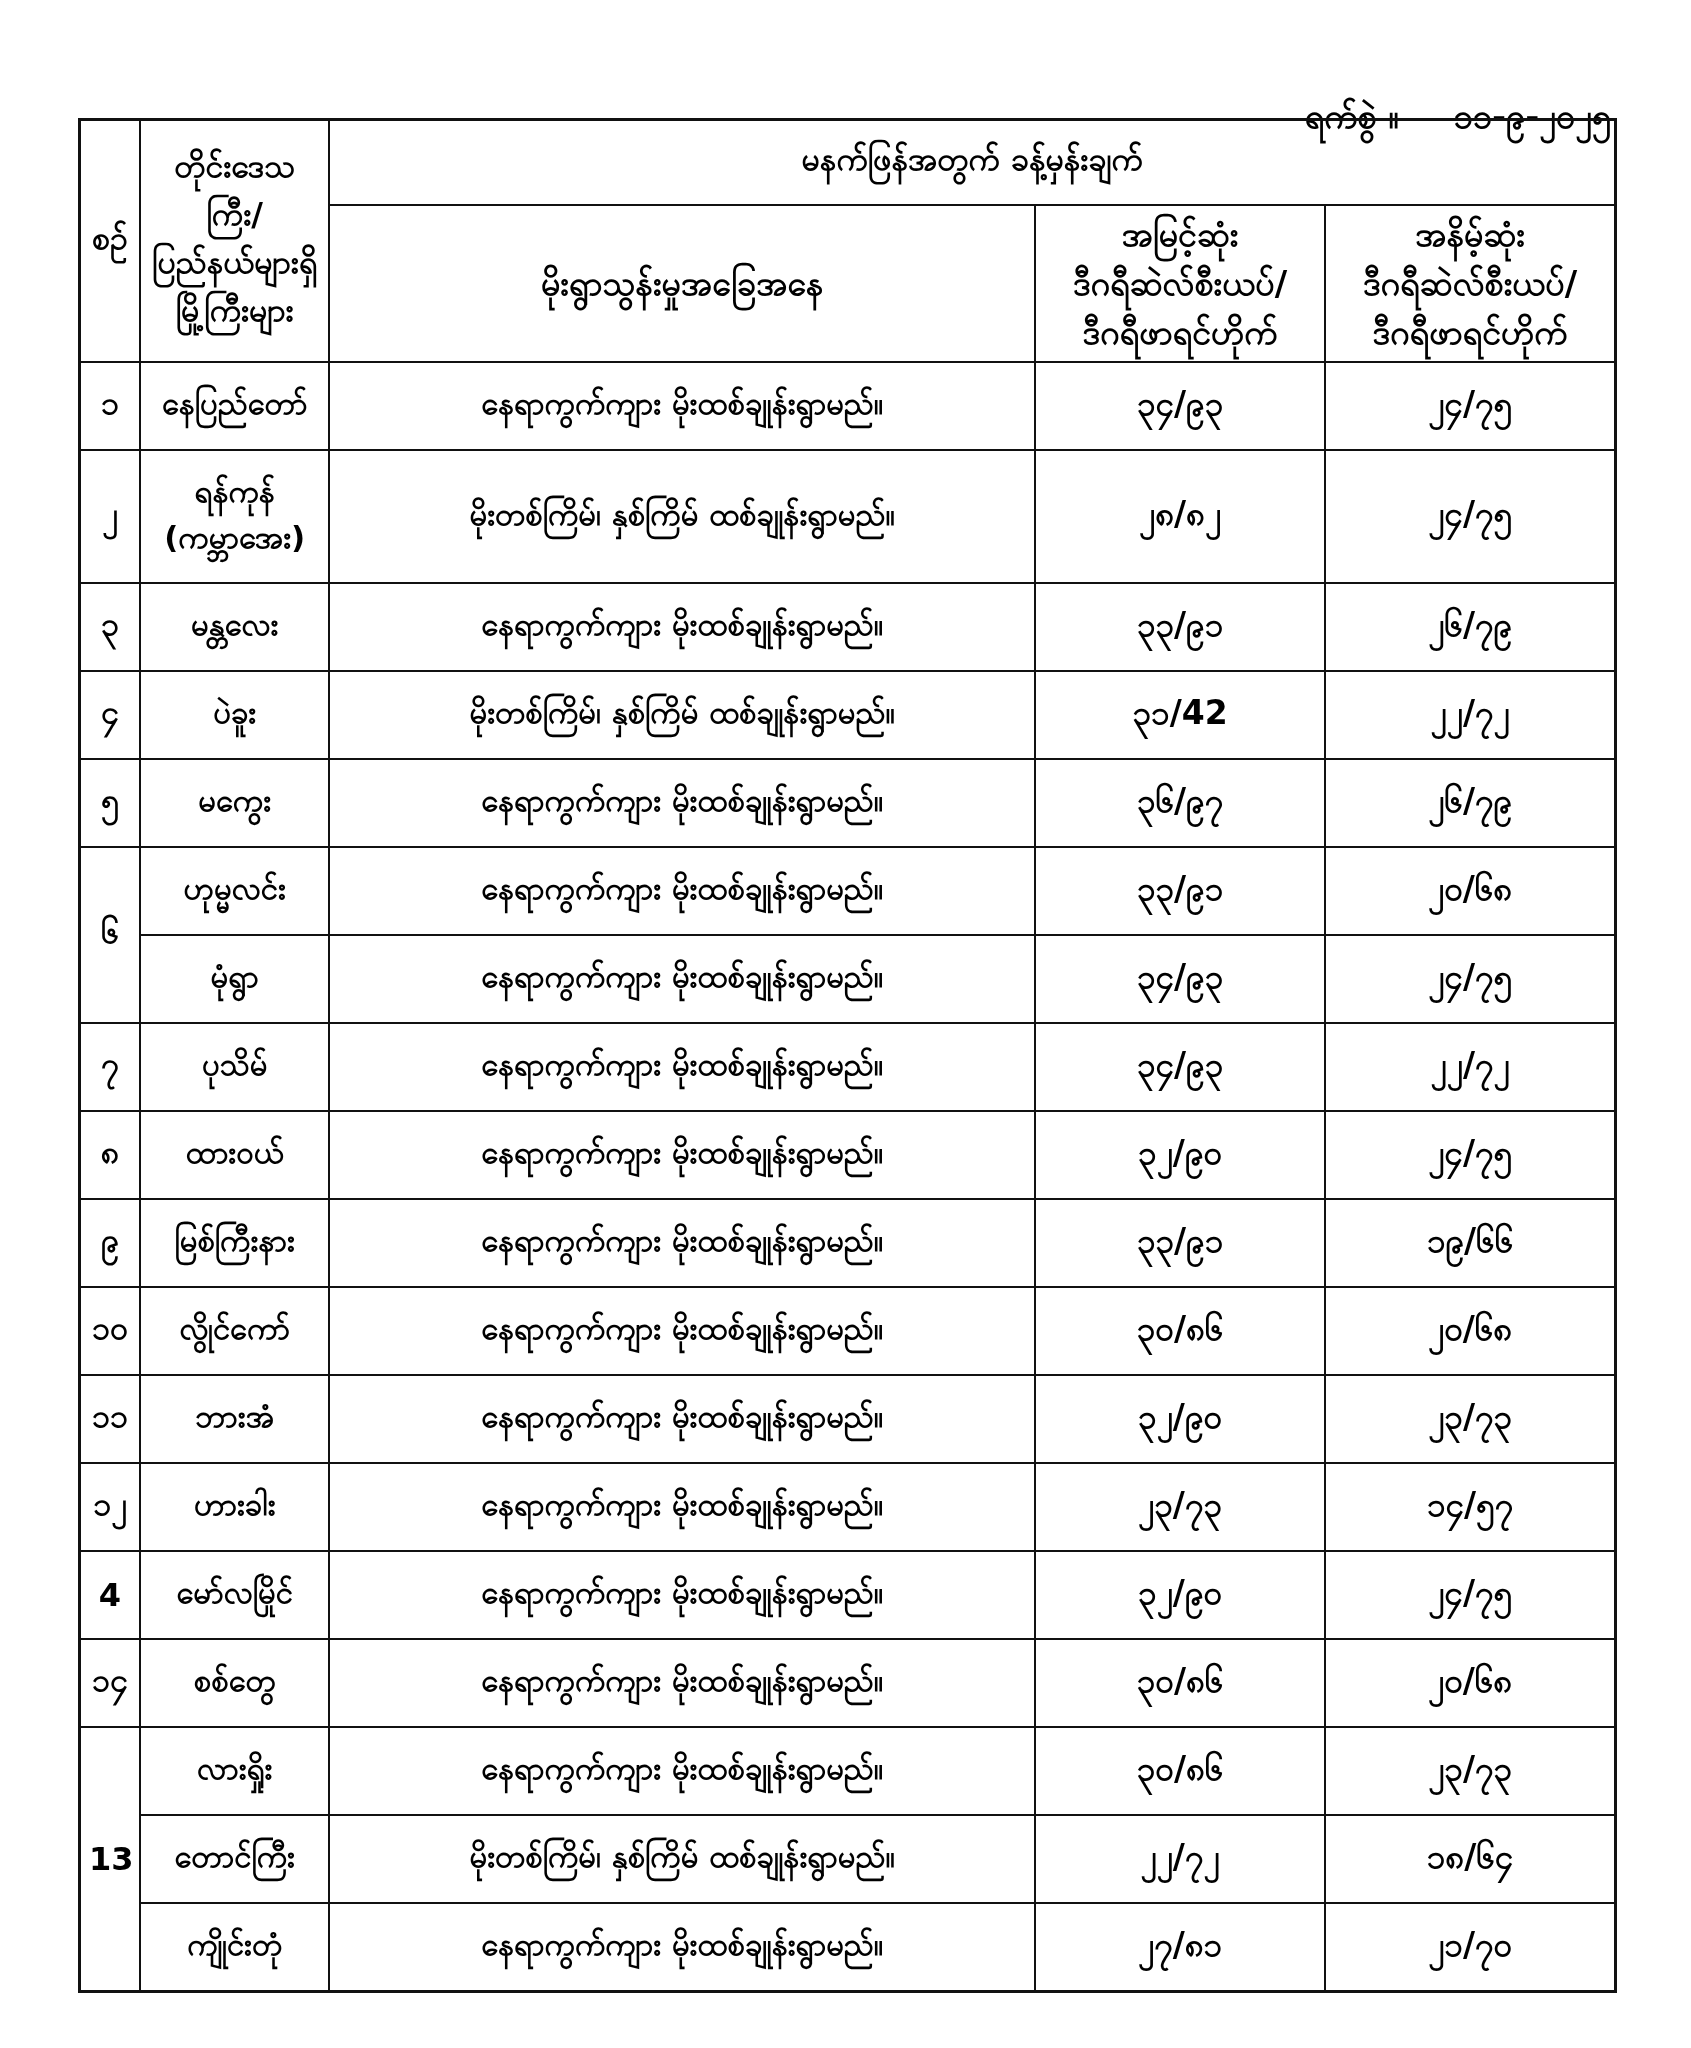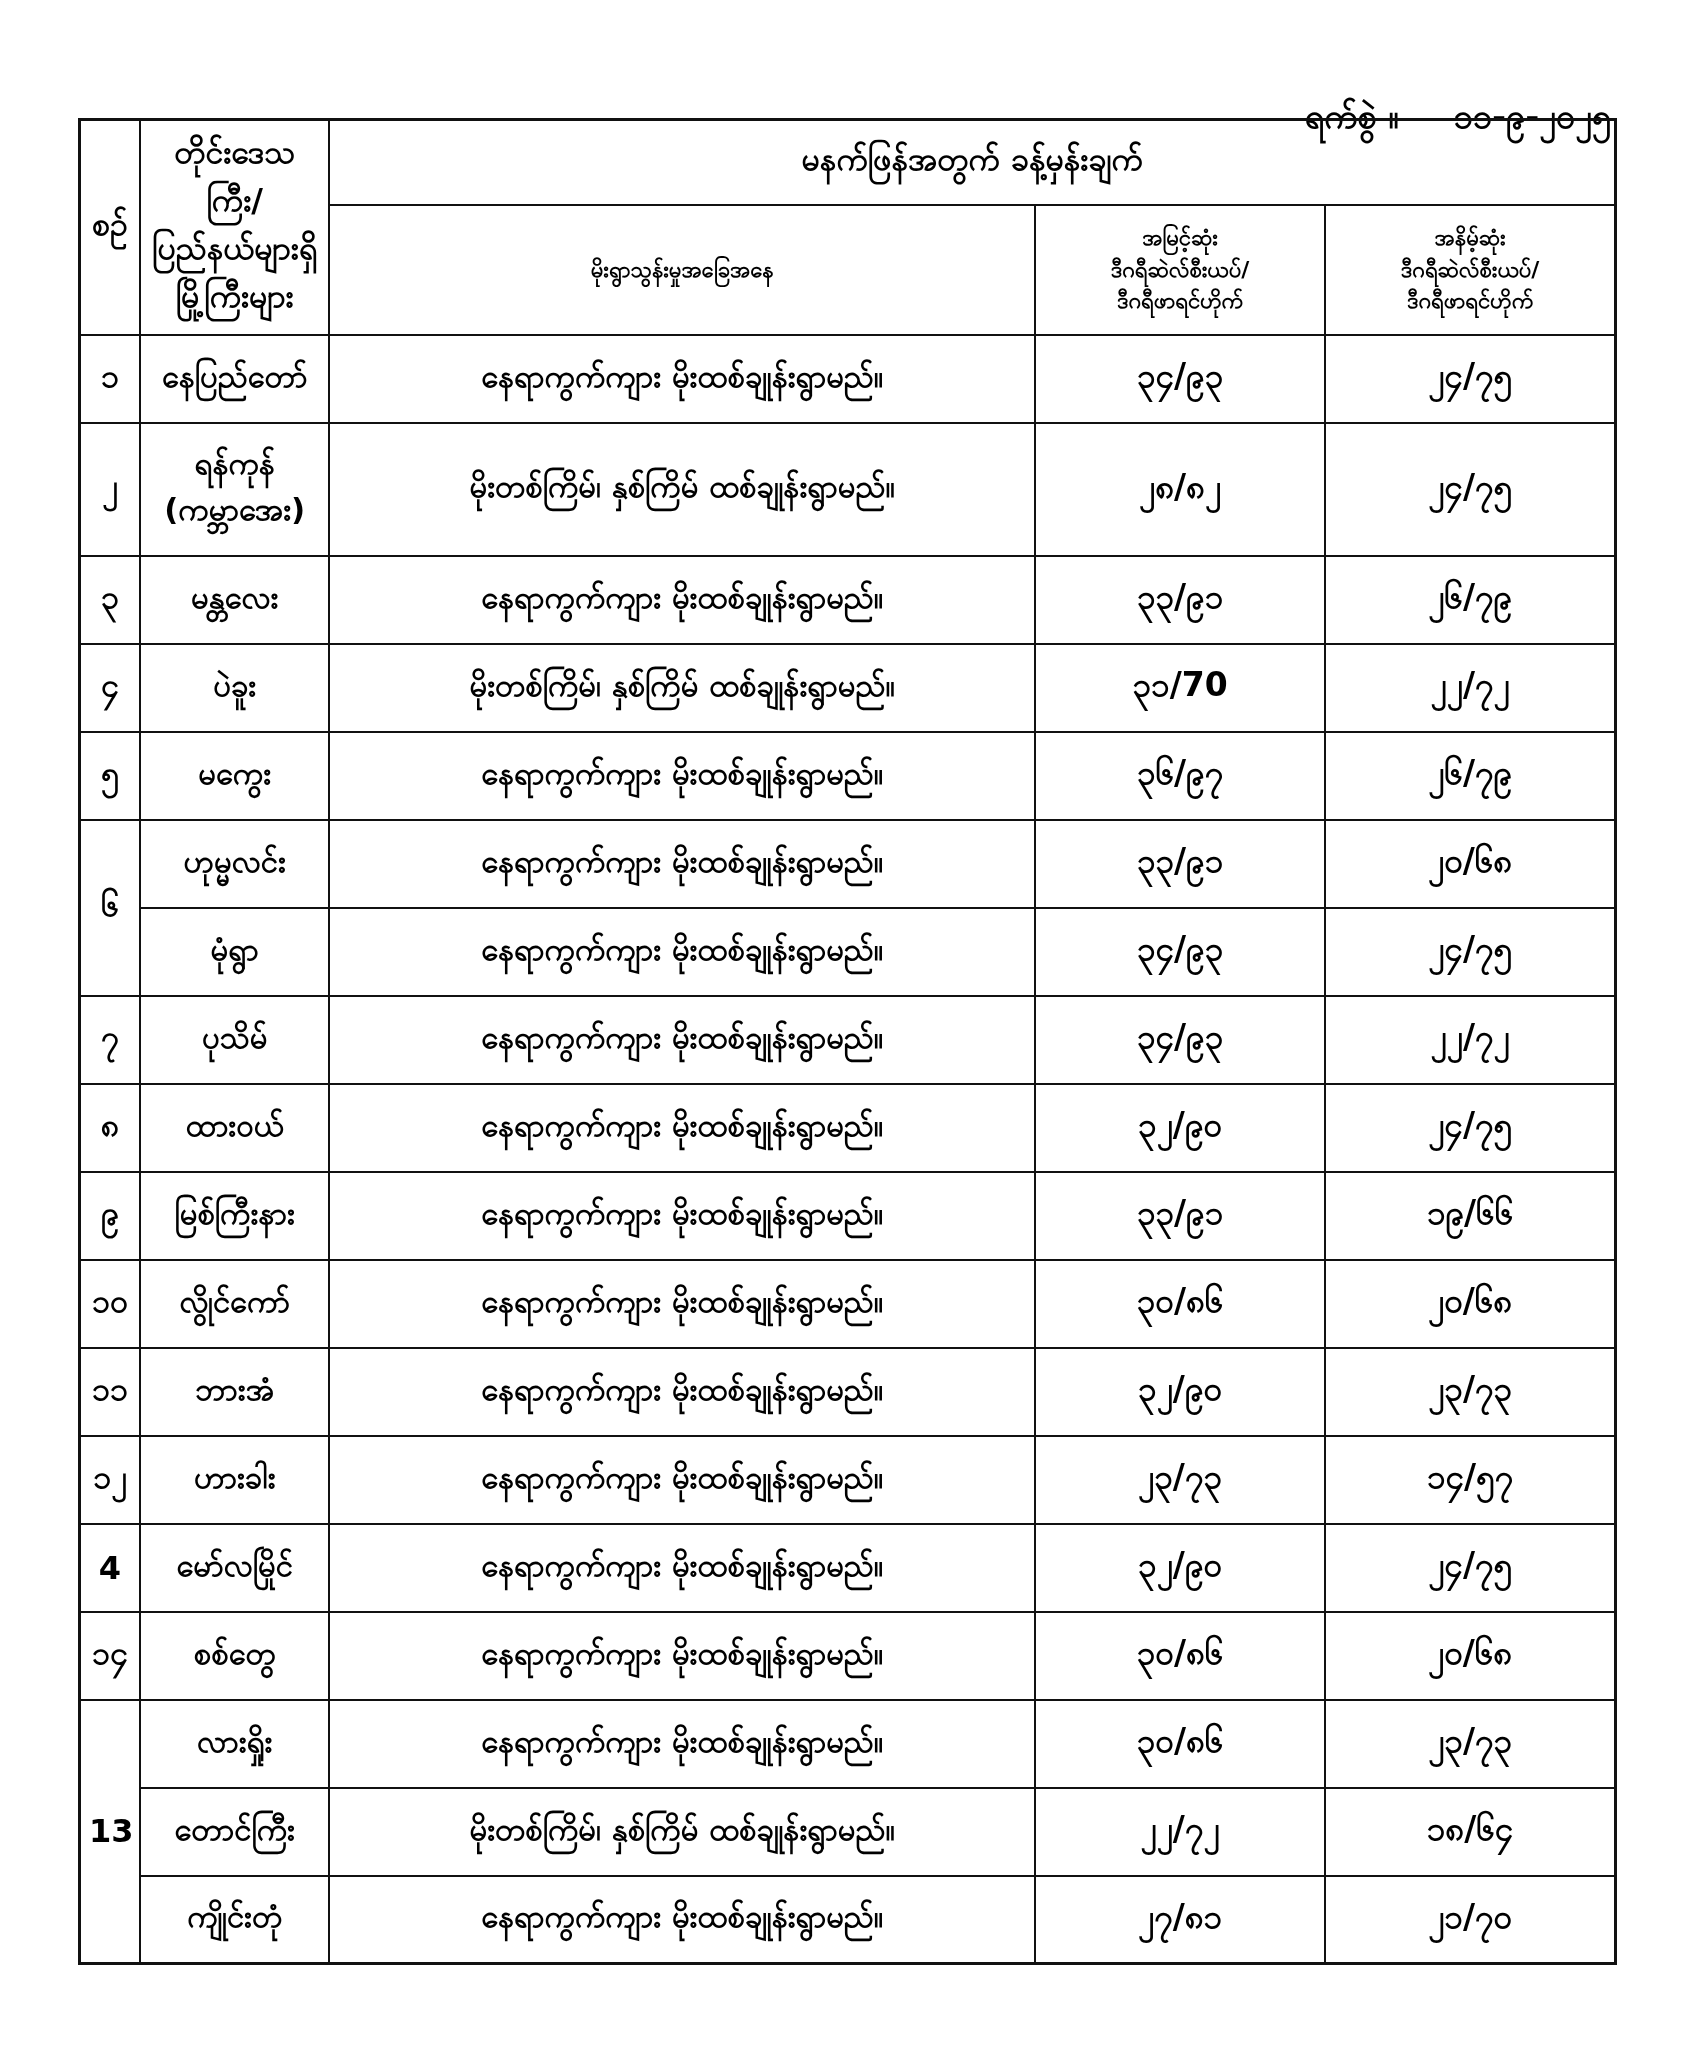--- a/index.html
+++ b/index.html
@@ -43,21 +43,21 @@
     font-weight: bold;
     white-space: pre-line;
     overflow: hidden;
   }
   table.forecast-table { border: 3px solid #111; }
   .col-no       { width: 60px;  font-size: 32px; }
   .col-city     { width: 188px; font-size: 31px; }
   .col-forecast { width: 700px; font-size: 31px; margin-left: 28px; }
   .col-max, .col-min { width: 288px; font-size: 33px; }
   tr.group-header-row th { height: 85px; font-size: 32px; }
-  tr.sub-header-row th   { height: 130px; font-size: 22px; line-height: 1.45; }
+  tr.sub-header-row th   { height: 130px; font-size: 34px; line-height: 1.45; }
   tbody tr { height: 88px; }
   tbody tr.tall { height: 133px; }
   td.light { font-weight: 400; }
 </style>
 </head>
 <body>
 
 <div class="page">
 
   <div class="date-line">
@@ -110,21 +110,21 @@
           <td class="col-no" rowspan="1">၃</td>
           <td class="col-city">မန္တလေး</td>
           <td class="col-forecast">နေရာကွက်ကျား မိုးထစ်ချုန်းရွာမည်။</td>
           <td class="col-max">၃၃/၉၁</td>
           <td class="col-min">၂၆/၇၉</td>
         </tr>
         <tr>
           <td class="col-no" rowspan="1">၄</td>
           <td class="col-city">ပဲခူး</td>
           <td class="col-forecast light">မိုးတစ်ကြိမ်၊ နှစ်ကြိမ် ထစ်ချုန်းရွာမည်။</td>
-          <td class="col-max">၃၁/70</td>
+          <td class="col-max">၃၁/42</td>
           <td class="col-min">၂၂/၇၂</td>
         </tr>
         <tr>
           <td class="col-no" rowspan="1">၅</td>
           <td class="col-city">မကွေး</td>
           <td class="col-forecast">နေရာကွက်ကျား မိုးထစ်ချုန်းရွာမည်။</td>
           <td class="col-max">၃၆/၉၇</td>
           <td class="col-min">၂၆/၇၉</td>
         </tr>
         <tr>

